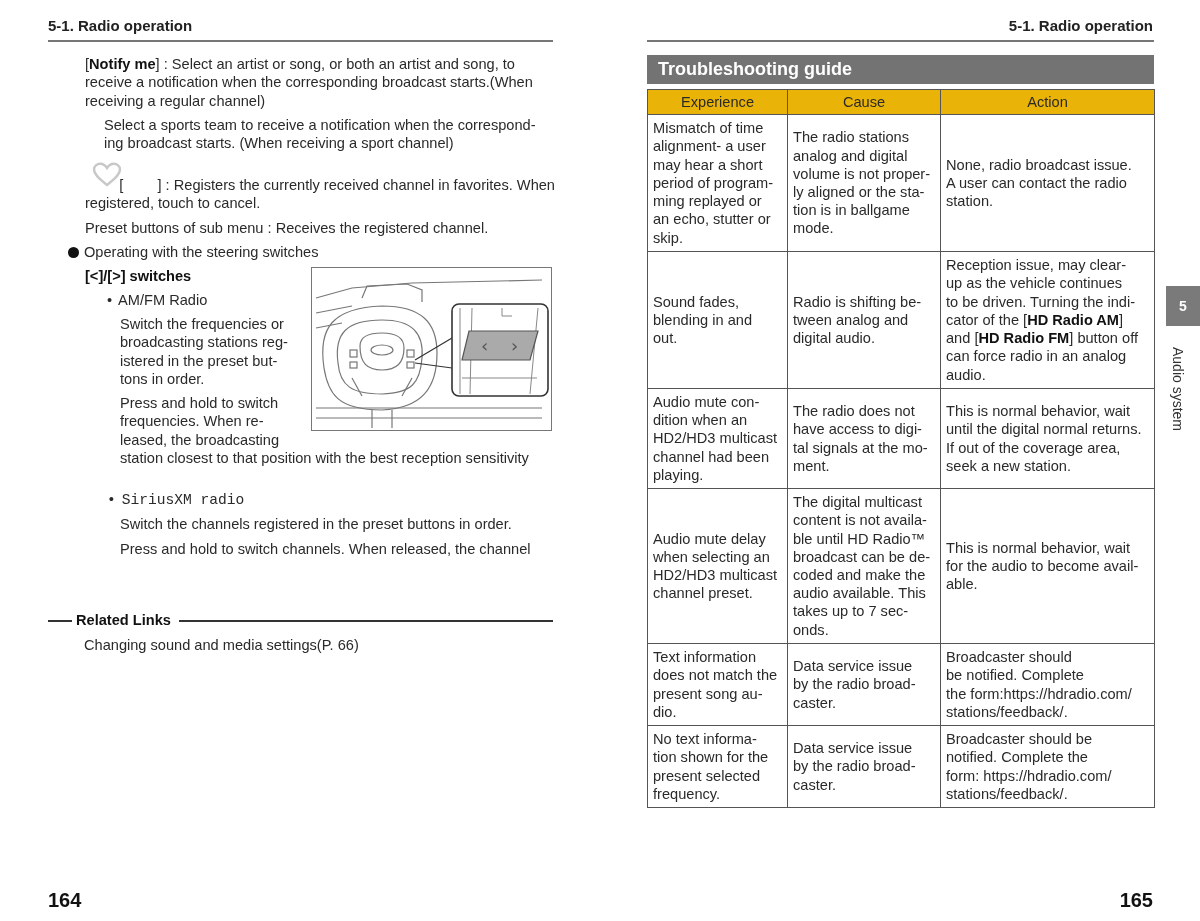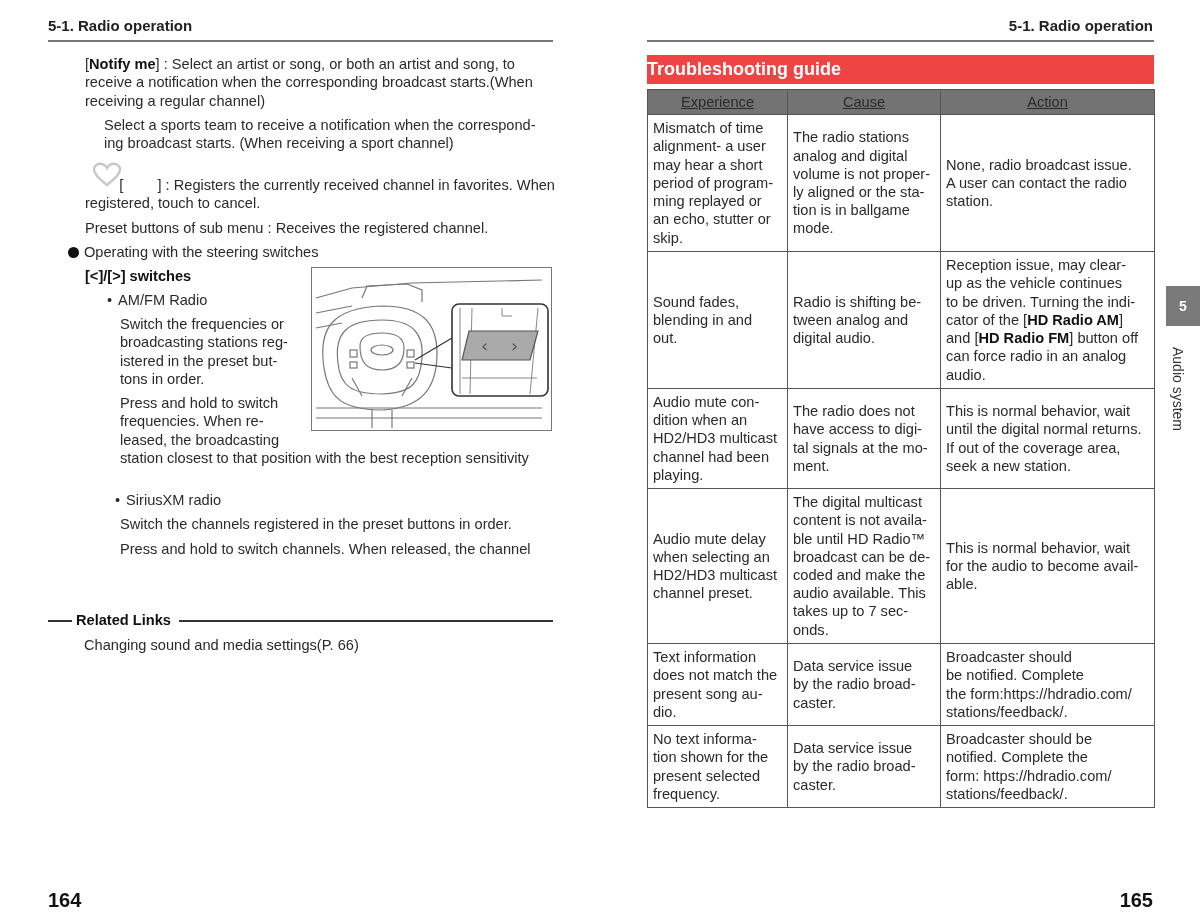--- a/index.html
+++ b/index.html
@@ -6,26 +6,26 @@
   body { width:1200px; height:921px; position:relative; overflow:hidden;
          font-family:"Liberation Sans", sans-serif; color:#222; }
   .abs { position:absolute; }
   .hdr { font-weight:bold; font-size:15px; color:#222; }
   .rule { height:2px; background:#777; }
   .txt { font-size:14.6px; line-height:18.3px; color:#2a2a2a; }
   .b { font-weight:bold; color:#111; }
   .pagenum { font-weight:bold; font-size:20px; color:#111; }
 
   
-  .tbar { background:#ef4444; color:#fff; font-weight:bold; font-size:18px;
-          box-sizing:border-box; line-height:29px; }
+  .tbar { background:#737373; color:#fff; font-weight:bold; font-size:18px;
+          padding-left:11px; box-sizing:border-box; line-height:29px; }
   table.tg { border-collapse:collapse; position:absolute; left:647px; top:89px; width:507px;
              font-size:14.6px; line-height:18.2px; color:#2a2a2a; table-layout:fixed; }
   table.tg th, table.tg td { border:1.5px solid #555; padding:2px 5px; vertical-align:middle; text-align:left; }
-  table.tg th { background:#737373; font-weight:normal; text-align:center; height:24px; padding:0;text-decoration:underline; }
+  table.tg th { background:#eab308; font-weight:normal; text-align:center; height:24px; padding:0; }
 
   .sidetab { background:#7a7a7a; color:#fff; font-weight:bold; font-size:14px;
              text-align:center; line-height:40px; }
   .sidelabel { writing-mode:vertical-rl; font-size:14px; color:#333; }
 
   .rl-line { height:1.5px; background:#333; }
 </style>
 </head>
 <body>
 
@@ -120,21 +120,21 @@
       <path d="M226 40 L218 126"></path>
       <path d="M190 40 L190 48 L200 48"></path>
       <path d="M150 110 L225 110"></path>
     </g>
     <polygon points="157,63 226,63 218,92 150,92" fill="#aaaaaa" stroke="#555" stroke-width="1.2"></polygon>
     <text x="169" y="84" font-size="18" fill="#555" font-family="DejaVu Sans, sans-serif">‹</text>
     <text x="199" y="84" font-size="18" fill="#555" font-family="DejaVu Sans, sans-serif">›</text>
   </svg>
 </div>
 
-<div class="abs txt" style="left:115px;top:491px;">
+<div class="abs txt" style="left:107px;top:491px;font-family:Liberation Mono, monospace;">
   <span style="margin-right:6px;">•</span><span>SiriusXM radio</span>
 </div>
 <div class="abs txt" style="left:120px;top:515px;">Switch the channels registered in the preset buttons in order.</div>
 <div class="abs txt" style="left:120px;top:540px;width:440px;">
   <div>Press and hold to switch channels. When released, the channel</div>
 </div>
 
 <div class="abs rl-line" style="left:48px;top:620px;width:24px;"></div>
 <div class="abs txt b" style="left:76px;top:611px;">Related Links</div>
 <div class="abs rl-line" style="left:179px;top:620px;width:374px;"></div>

